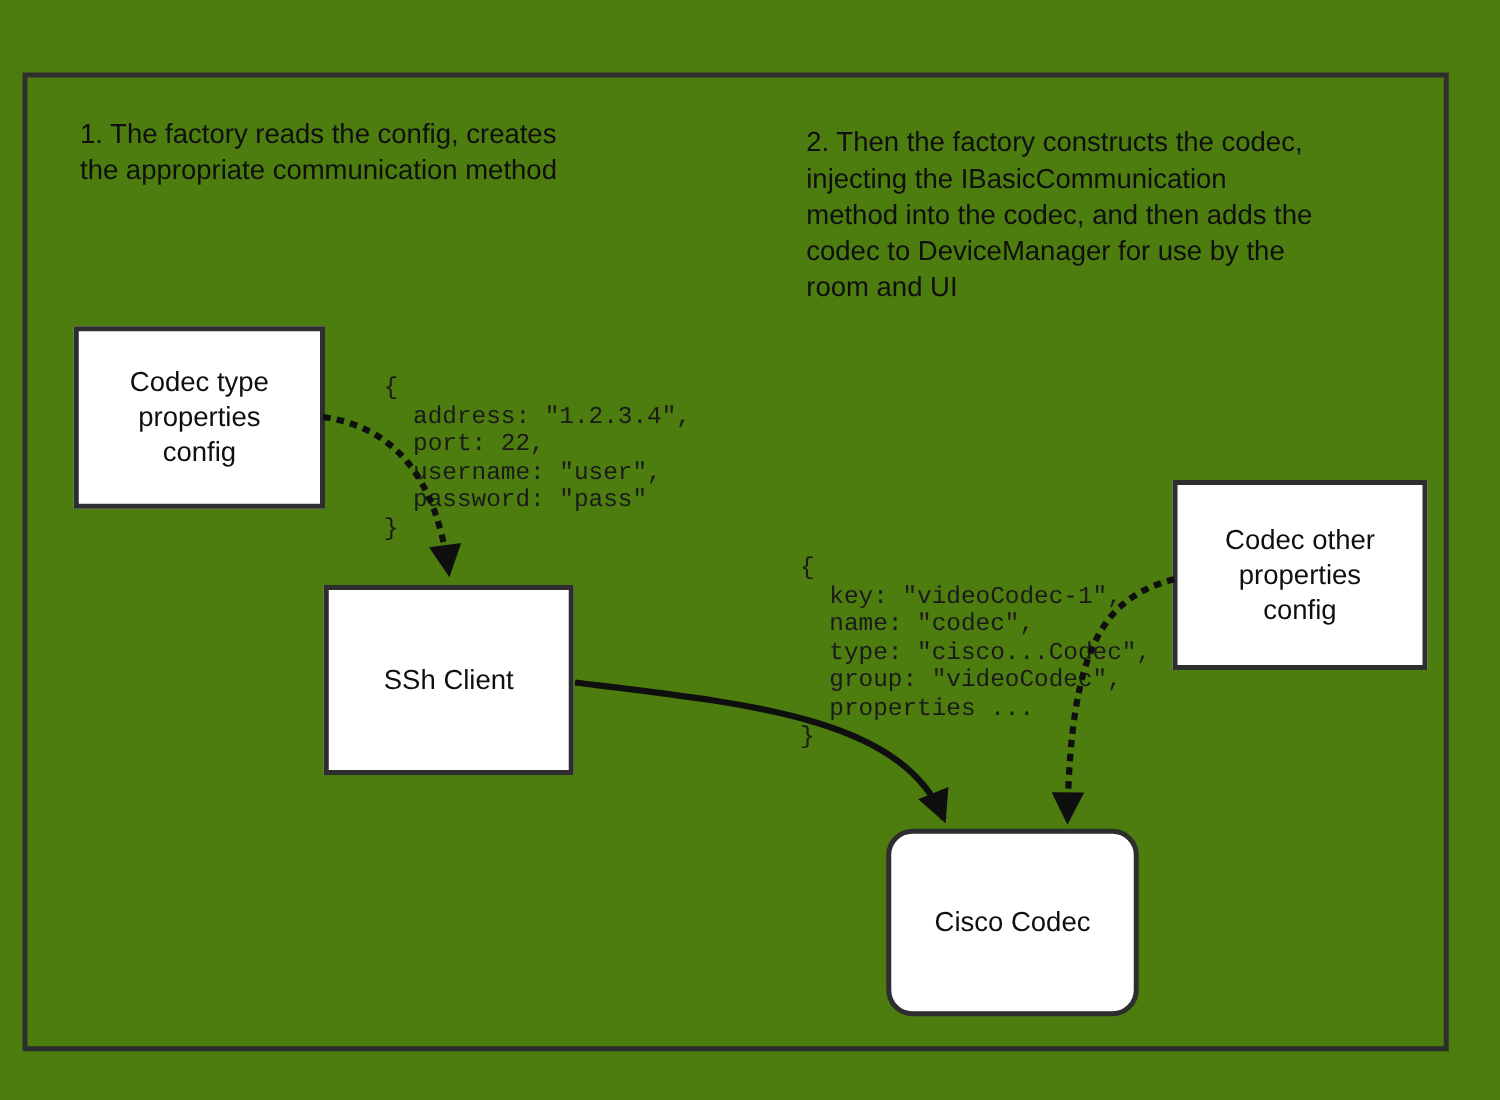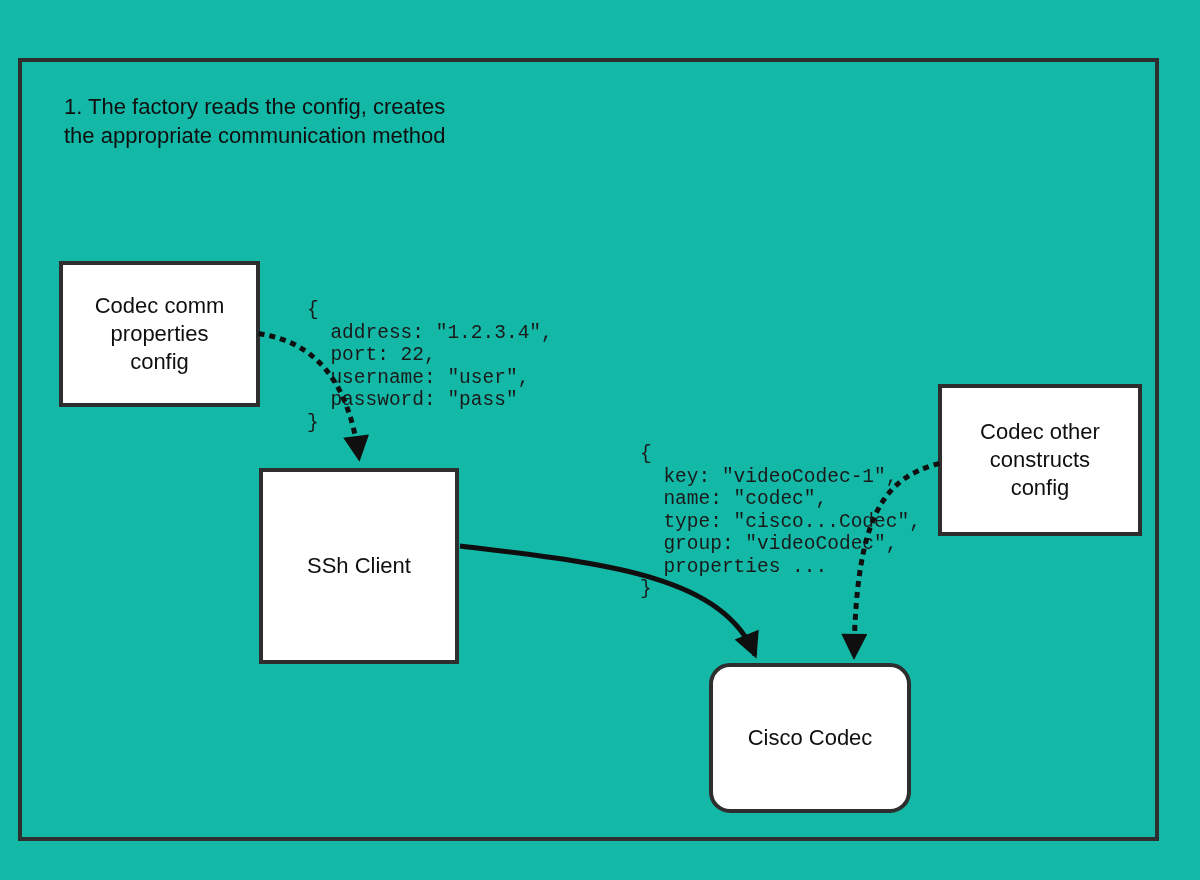--- a/index.html
+++ b/index.html
@@ -1,20 +1,20 @@
 <!DOCTYPE html>
 <html><head>
 <meta charset="utf-8">
 <style>
   html, body { margin: 0; padding: 0; background: #ffffff; }
   .canvas {
     position: relative;
     width: 1200px;
     height: 880px;
-    background: #14b8a6;
+    background: #4d7c0f;
     color: #0f0f0f;
     font-family: "Liberation Sans", sans-serif;
     overflow: hidden;
   }
   .frame {
     position: absolute;
     left: 18px; top: 58px;
     width: 1141px; height: 783px;
     border: 4px solid #2e2e2e;
     box-sizing: border-box;
@@ -36,21 +36,21 @@
     box-sizing: border-box;
     display: flex;
     align-items: center;
     justify-content: center;
     text-align: center;
     font-size: 22px;
     line-height: 28px;
     white-space: pre-line;
   }
   .node.codec-comm-config  { left: 59px;  top: 261px; width: 201px; height: 146px; }
-  .node.ssh-client         { left: 259px; top: 468px; width: 200px; height: 196px; }
+  .node.ssh-client         { left: 259px; top: 468px; width: 200px; height: 152px; }
   .node.codec-other-config { left: 938px; top: 384px; width: 204px; height: 152px; }
   .node.cisco-codec        { left: 709px; top: 663px; width: 202px; height: 150px; border-radius: 21px; }
   .code {
     position: absolute;
     margin: 0;
     font-family: "Liberation Mono", monospace;
     font-size: 19.5px;
     line-height: 22.5px;
     white-space: pre;
     color: #1a1a1a;
@@ -69,23 +69,28 @@
 </head>
 <body>
 
 <div class="canvas">
 
   <div class="frame"></div>
 
   <div class="annotation step1">1. The factory reads the config, creates
 the appropriate communication method</div>
 
+  <div class="annotation step2">2. Then the factory constructs the codec,
+injecting the IBasicCommunication
+method into the codec, and then adds the
+codec to DeviceManager for use by the
+room and UI</div>
 
   <div class="node codec-comm-config">
-    <span>Codec comm
+    <span>Codec type
 properties
 config</span>
   </div>
 
   <pre class="code comm-properties">{
   address: "1.2.3.4",
   port: 22,
   username: "user",
   password: "pass"
 }</pre>
@@ -97,21 +102,21 @@
   <pre class="code codec-properties">{
   key: "videoCodec-1",
   name: "codec",
   type: "cisco...Codec",
   group: "videoCodec",
   properties ...
 }</pre>
 
   <div class="node codec-other-config">
     <span>Codec other
-constructs
+properties
 config</span>
   </div>
 
   <div class="node cisco-codec">
     <span>Cisco Codec</span>
   </div>
 
 
   <svg class="edges" viewBox="0 0 1200 880">
     <defs>

